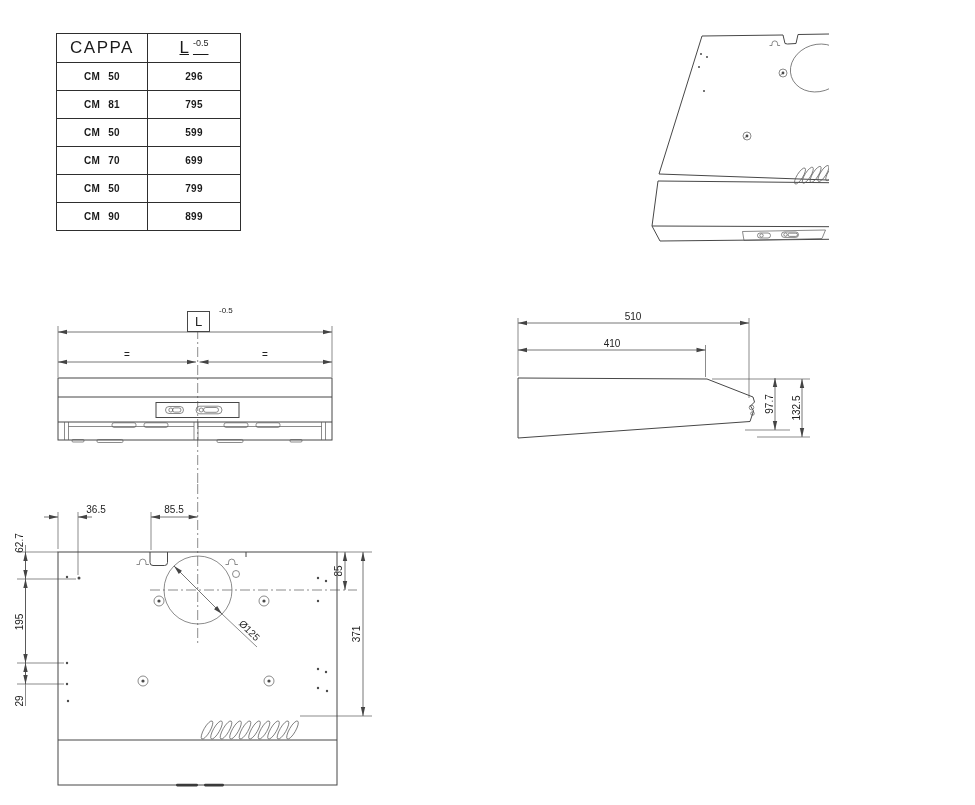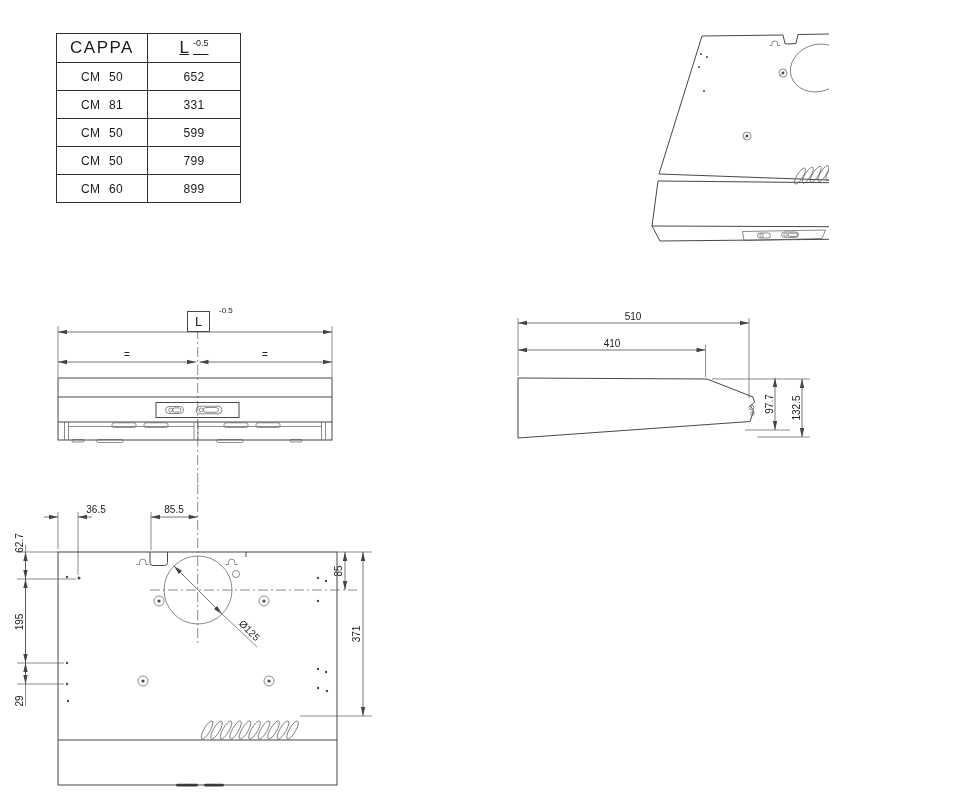--- a/index.html
+++ b/index.html
@@ -5,21 +5,21 @@
   html,body{margin:0;padding:0;background:#fff;}
   #canvas{position:relative;width:829px;height:805px;background:#fff;overflow:hidden;
           font-family:"Liberation Sans",sans-serif;color:#1a1a1a;}
   svg{position:absolute;overflow:visible;}
   
   table.spec{position:absolute;left:56px;top:33px;border-collapse:collapse;background:#fff;}
   table.spec td,table.spec th{border:1px solid #2e2e2e;text-align:center;vertical-align:middle;padding:0;}
   table.spec th{width:90px;height:28px;font-size:17px;font-weight:400;letter-spacing:1.5px;}
   table.spec th.len{width:92px;letter-spacing:0;text-decoration:underline;}
   table.spec th sup{font-size:9px;font-weight:400;letter-spacing:0;margin-left:4px;}
-  table.spec td{height:27px;font-size:12px;font-weight:400;letter-spacing:.3px;word-spacing:5px;}
+  table.spec td{height:27px;font-size:10px;font-weight:700;letter-spacing:.3px;word-spacing:5px;}
   
   .ln{fill:none;stroke:#474747;stroke-width:1;}
   .tn{fill:none;stroke:#5a5a5a;stroke-width:.7;}
   .dim{fill:none;stroke:#4a4a4a;stroke-width:.75;}
   .cl{fill:none;stroke:#5a5a5a;stroke-width:.7;stroke-dasharray:10 3 2 3;}
   .dash{fill:none;stroke:#4a4a4a;stroke-width:.9;stroke-dasharray:5 3;}
   .wfill{fill:#fff;stroke:#474747;stroke-width:1;}
   text.d{font:10px "Liberation Sans",sans-serif;fill:#222;}
   text.s{font:8px "Liberation Sans",sans-serif;fill:#222;}
   text.L{font:13px "Liberation Sans",sans-serif;fill:#222;}
@@ -32,36 +32,40 @@
 <div id="canvas">
 
   <table class="spec">
     <tbody>
         <tr>
       <th>CAPPA</th>
       <th class="len"><span>L</span><sup>-0.5</sup></th>
     </tr>
     <tr>
       <td>CM 50</td>
-      <td>652</td>
+      <td>296</td>
     </tr>
     <tr>
       <td>CM 81</td>
-      <td>331</td>
+      <td>795</td>
     </tr>
     <tr>
       <td>CM 50</td>
       <td>599</td>
     </tr>
     <tr>
+      <td>CM 70</td>
+      <td>699</td>
+    </tr>
+    <tr>
       <td>CM 50</td>
       <td>799</td>
     </tr>
     <tr>
-      <td>CM 60</td>
+      <td>CM 90</td>
       <td>899</td>
     </tr>
   </tbody>
     </table>
 
   <svg style="left:640px;top:10px" width="335" height="265" viewBox="640 10 335 265">
     <g class="dash">
       <path d="M957.5,33 L972.5,89.5 L928,233"></path>
     </g>
     <g class="ln">

